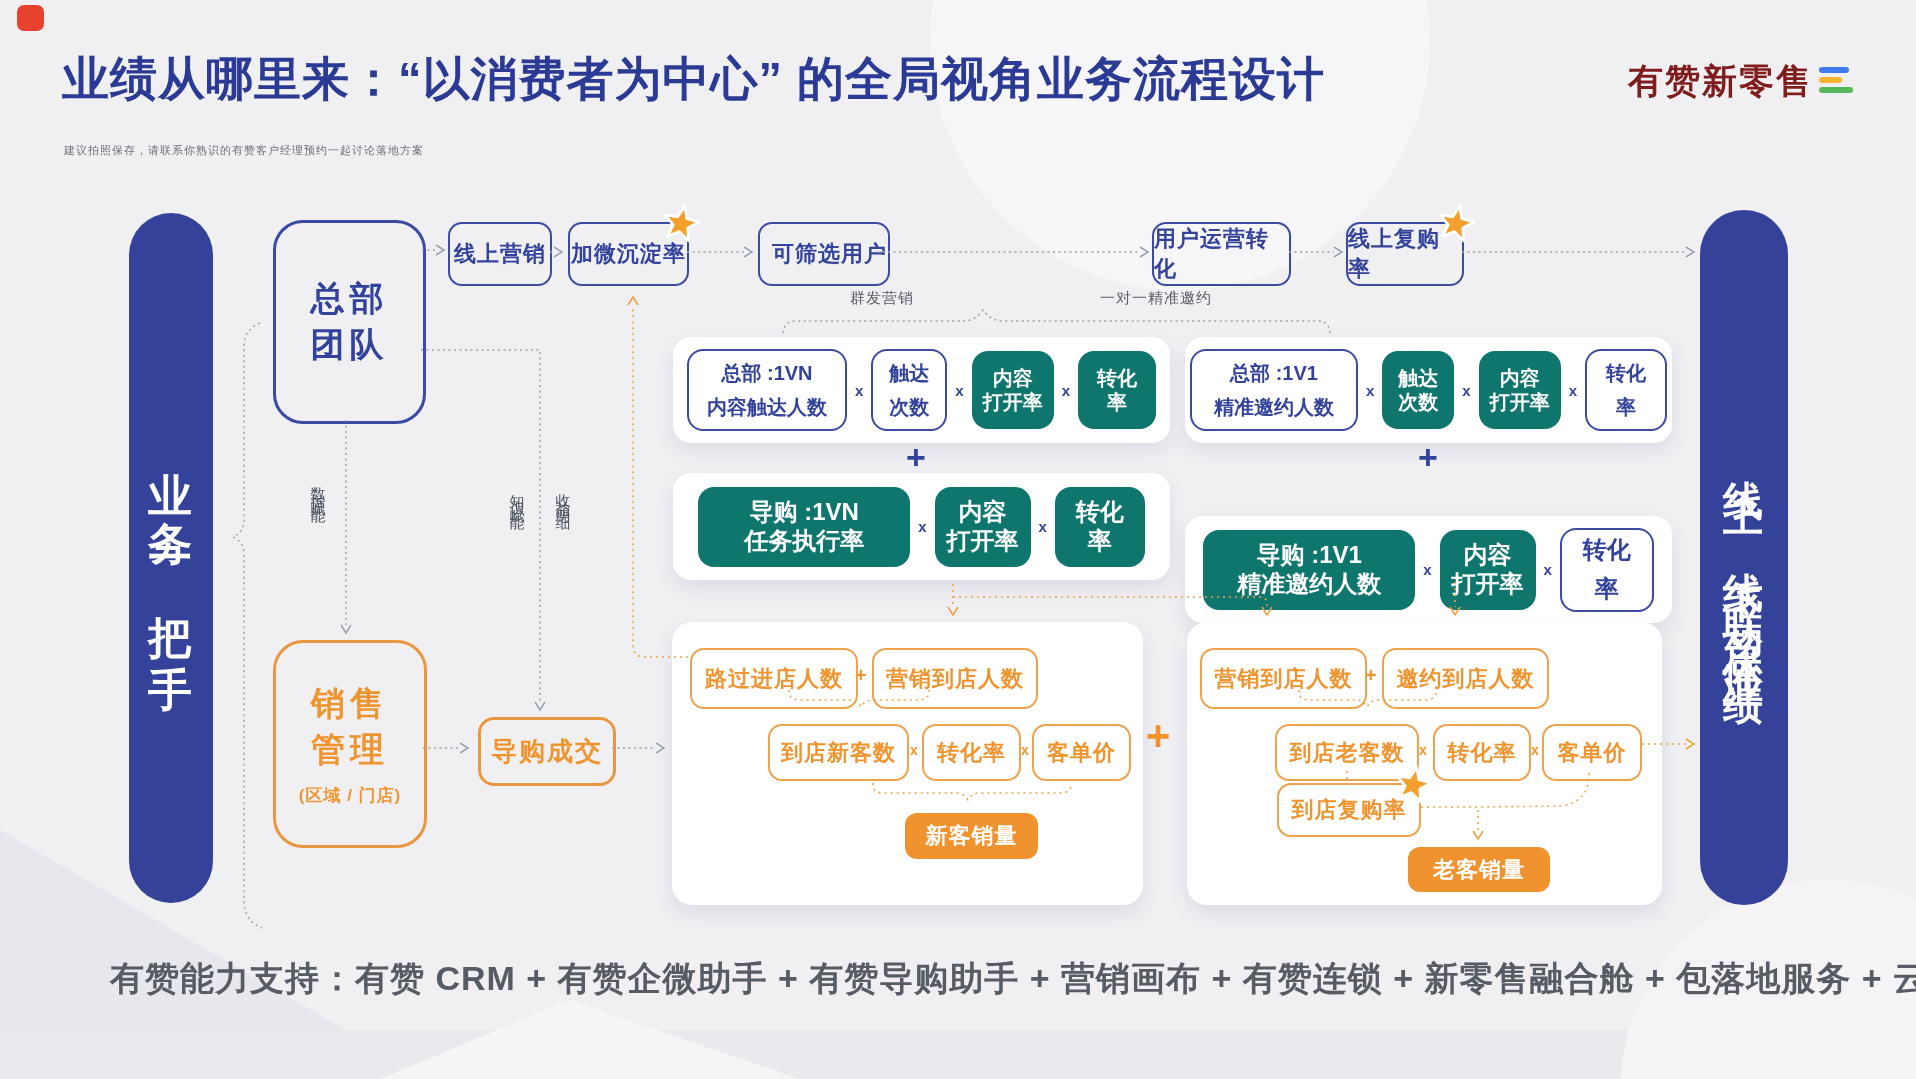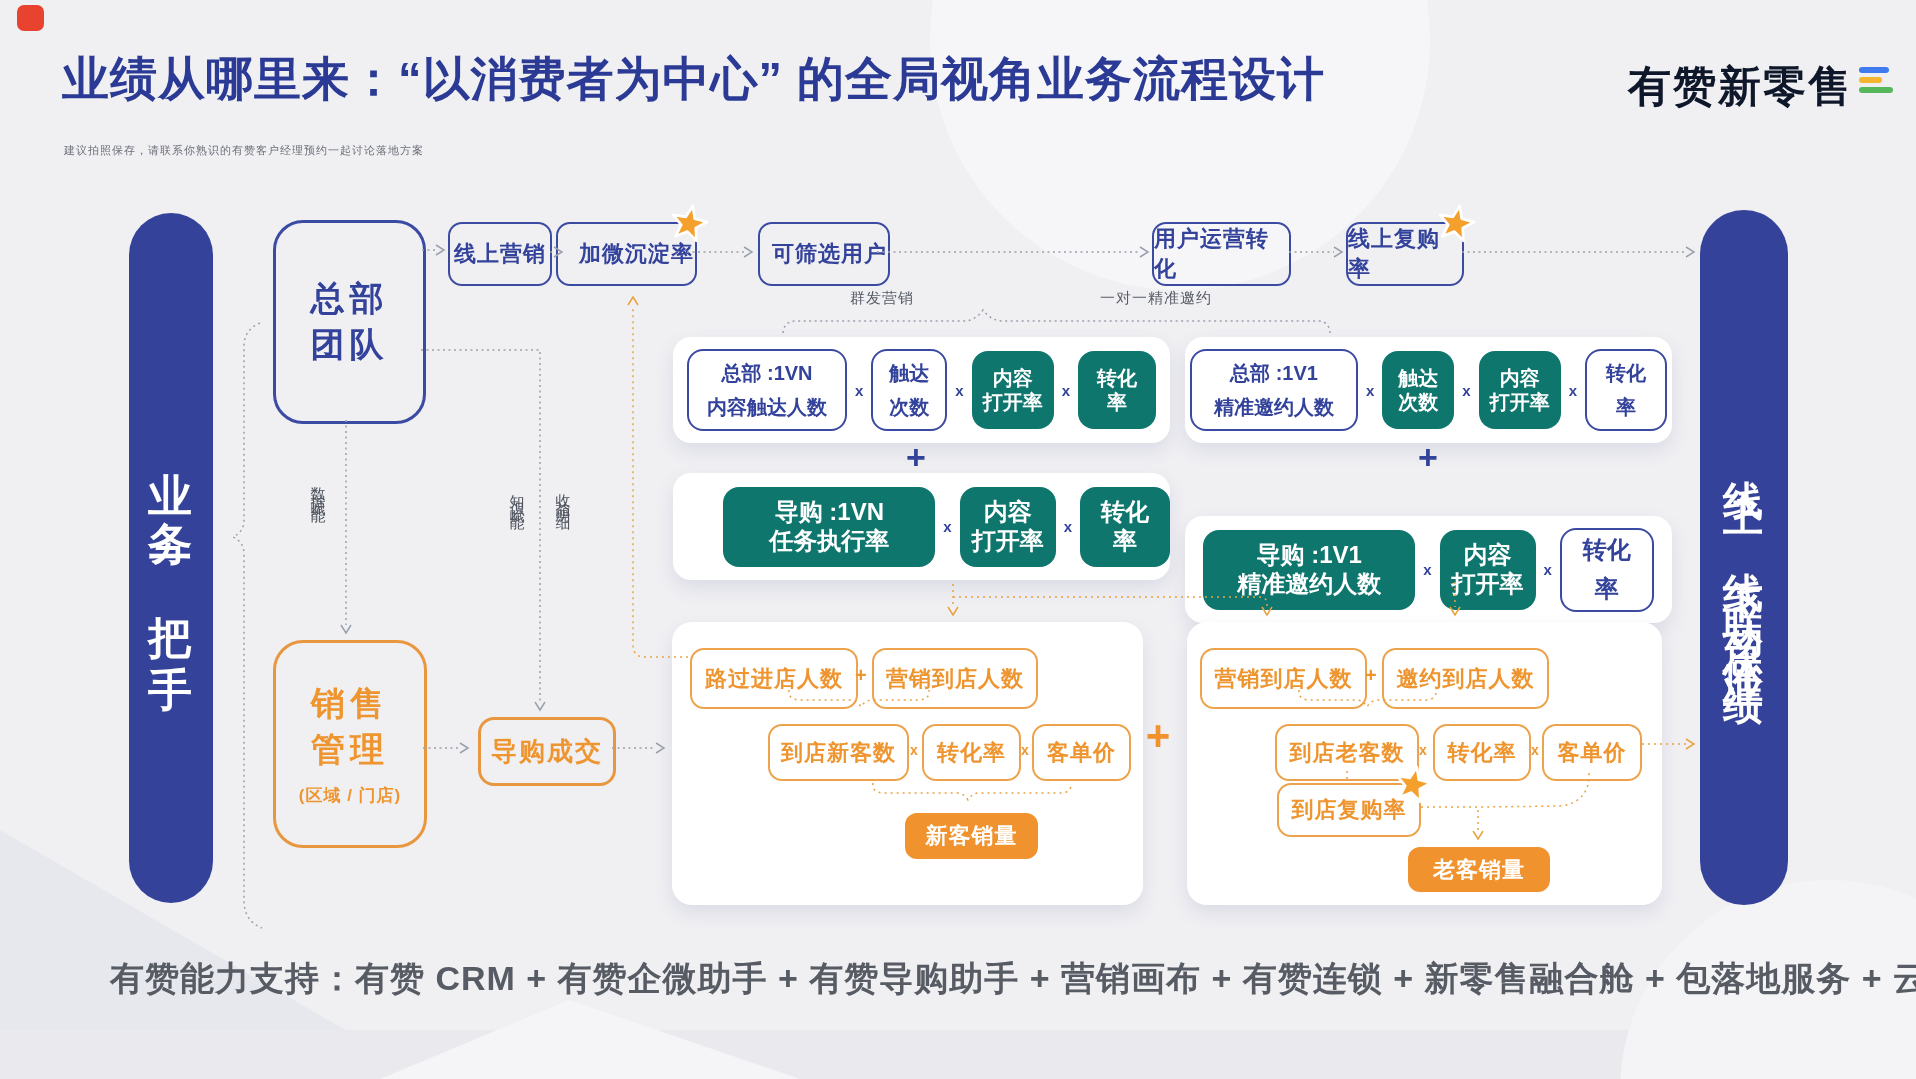--- a/index.html
+++ b/index.html
@@ -9,21 +9,21 @@
   .bg-circle-top{position:absolute;left:930px;top:-210px;width:500px;height:500px;border-radius:50%;background:#f6f6f9;}
   .bg-band-bottom{position:absolute;left:0;top:1030px;width:1916px;height:49px;background:#e9e9ee;}
   .bg-tri-left{position:absolute;left:0;top:830px;width:430px;height:249px;background:#e7e8ed;clip-path:polygon(0 0,100% 100%,0 100%);}
   .bg-circle-br{position:absolute;left:1620px;top:880px;width:420px;height:420px;border-radius:50%;background:#f4f4f7;}
   .bg-tri-mid{position:absolute;left:380px;top:1000px;width:420px;height:79px;background:#f5f5f8;clip-path:polygon(45% 0,100% 100%,0 100%);}
 
   .red-dot{position:absolute;left:17px;top:5px;width:27px;height:26px;border-radius:7px;background:#e7432e;}
   .title{position:absolute;left:62px;top:48px;font-size:47px;font-weight:900;color:#2b3a94;letter-spacing:1px;white-space:nowrap;}
   .subtitle{position:absolute;left:64px;top:143px;font-size:11px;color:#6a6e77;letter-spacing:1px;}
   .logo{position:absolute;left:1628px;top:58px;display:flex;align-items:flex-start;}
-  .logo-text{font-size:43px;font-weight:900;color:#0f172a;letter-spacing:2px;}
+  .logo-text{font-size:35px;font-weight:900;color:#7f1d1d;letter-spacing:2px;}
   .logo-bars{display:flex;flex-direction:column;margin-left:6px;margin-top:9px;}
   .lbar{display:block;height:6px;border-radius:3px;margin-top:4px;}
   .lbar1{width:30px;background:#3f7af0;margin-top:0;}
   .lbar2{width:23px;background:#f6b52e;}
   .lbar3{width:34px;background:#57b75b;}
 
   
   .vbar{position:absolute;background:#344299;border-radius:44px;display:flex;align-items:center;justify-content:center;}
   .vbar.left{left:129px;top:213px;width:84px;height:690px;}
   .vbar.right{left:1700px;top:210px;width:88px;height:695px;}
@@ -118,21 +118,21 @@
   <div class="orgbox blue" style="left:273px;top:220px;width:147px;height:198px;">
     <span class="big">
       <span>总部</span><br><span>团队</span>
     </span>
   </div>
   <div class="gd">导购成交</div>
 
   <div class="node" style="left:448px;width:100px;">
     <span>线上营销</span>
   </div>
-  <div class="node" style="left:556px;width:117px;padding-left:20px;">
+  <div class="node" style="left:568px;width:117px;">
     <span>加微沉淀率</span>
     <svg class="star" viewBox="-24 -24 48 48">
       <polygon points="0,-20 5,-6.9 19,-6.2 8.1,2.6 11.8,16.2 0,8.5 -11.8,16.2 -8.1,2.6 -19,-6.2 -5,-6.9"></polygon>
       </svg>
   </div>
   <div class="node" style="left:758px;width:117px;padding-left:11px;">
     <span>可筛选用户</span>
   </div>
   <div class="node" style="left:1152px;width:135px;">
     <span>用户运营转化</span>
@@ -190,21 +190,21 @@
     <span class="opx">x</span>
     <div class="fb o" style="width:78px;height:78px;">
       <span>转化</span>
         <span>率</span>
       </div>
   </div>
 
   <div class="plusb" style="left:886px;top:438px;">+</div>
   <div class="plusb" style="left:1398px;top:438px;">+</div>
 
-  <div class="fcard big" style="left:673px;top:473px;width:497px;height:107px;justify-content:flex-end;">
+  <div class="fcard big" style="left:673px;top:473px;width:497px;height:107px;">
     <div class="fb f" style="width:212px;height:80px;">
       <span>导购 :1VN</span>
         <span>任务执行率</span>
       </div>
     <span class="opx">x</span>
     <div class="fb f" style="width:96px;height:80px;">
       <span>内容</span>
         <span>打开率</span>
       </div>
     <span class="opx">x</span>

